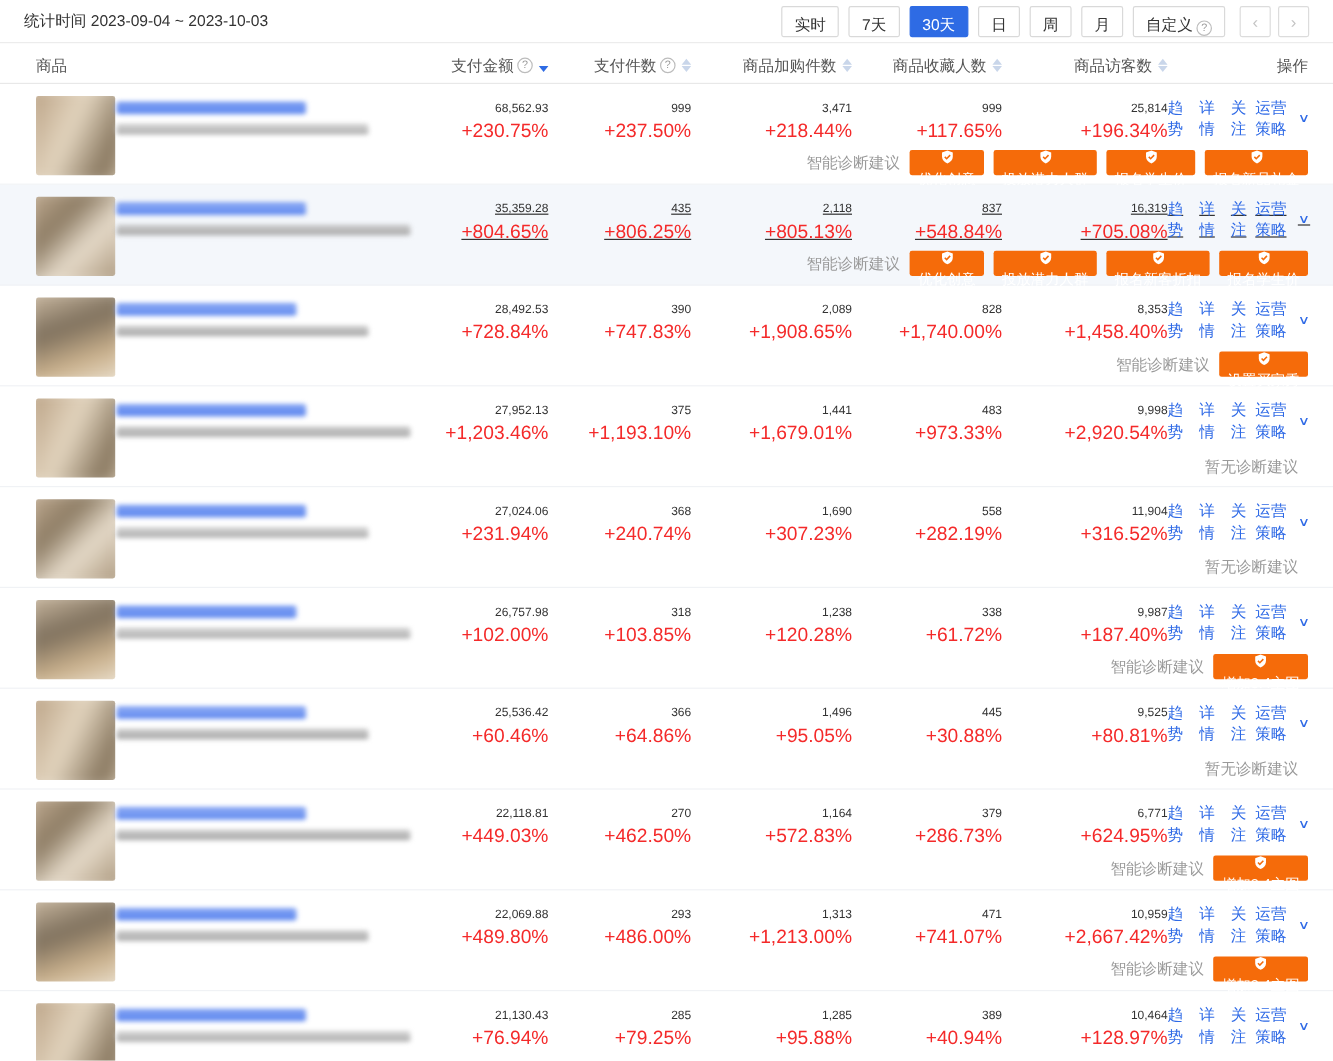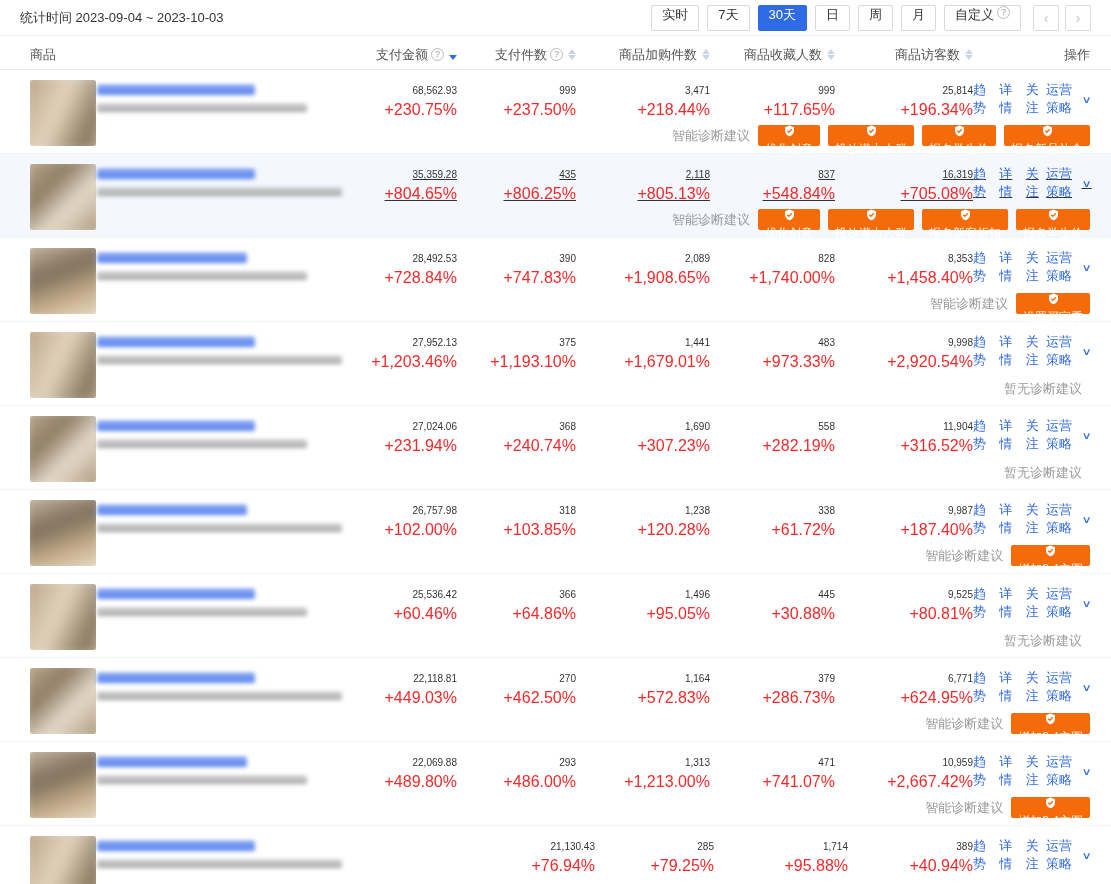--- a/index.html
+++ b/index.html
@@ -5,21 +5,21 @@
   * { margin:0; padding:0; box-sizing:border-box; }
   html,body { background:#fff; }
   body { font-family:"Liberation Sans","DejaVu Sans",sans-serif; color:#333; }
   .page { position:relative; width:1111px; height:884px; background:#fff; overflow:hidden; }
 
   
   .topbar { height:36px; display:flex; align-items:center; justify-content:space-between;
             padding:0 20px 0 20px; border-bottom:1px solid #ececec; }
   .stats-time { font-size:13px; color:#333; }
   .time-controls { display:flex; align-items:center; gap:8px; }
-  .tbtn { display:inline-flex; align-items:flex-start; justify-content:center; gap:3px;
+  .tbtn { display:inline-flex; align-items:flex-end; justify-content:center; gap:3px;
           height:26px; padding:0 10px; border:1px solid #d9d9d9; border-radius:2px;
           background:#fff; font-size:13px; color:#333; cursor:pointer; }
   .tbtn.active { background:#2e6be4; border-color:#2e6be4; color:#fff; }
   .pager { display:flex; gap:6px; margin-left:4px; }
   .pbtn { width:26px; height:26px; display:flex; align-items:center; justify-content:center;
           border:1px solid #dcdcdc; border-radius:2px; color:#c4c4c4; font-size:14px; background:#fff; }
 
   
   .thead { display:flex; align-items:center; height:30px; margin-top:4px;
            border-bottom:1px solid #e8e8e8; font-size:13px; color:#555; padding-right:21px; }
@@ -714,27 +714,31 @@
       <div class="col-product"></div>
       <div class="cellv w-pay">
         <div class="v">21,130.43</div>
         <div class="p">+76.94%</div>
       </div>
       <div class="cellv w-cnt">
         <div class="v">285</div>
         <div class="p">+79.25%</div>
       </div>
       <div class="cellv w-cart">
-        <div class="v">1,714</div>
+        <div class="v">1,285</div>
         <div class="p">+95.88%</div>
       </div>
       <div class="cellv w-fav">
         <div class="v">389</div>
         <div class="p">+40.94%</div>
       </div>
+      <div class="cellv w-vis">
+        <div class="v">10,464</div>
+        <div class="p">+128.97%</div>
+      </div>
       <div class="w-act">
         <div class="acts">
           <div class="acts-line1">
             <a class="alink">趋势</a>
             <a class="alink">详情</a>
             <a class="alink">关注</a>
           </div>
           <div class="strategy">
             <a class="alink">运营策略</a>
             <span class="chev">∨</span>

